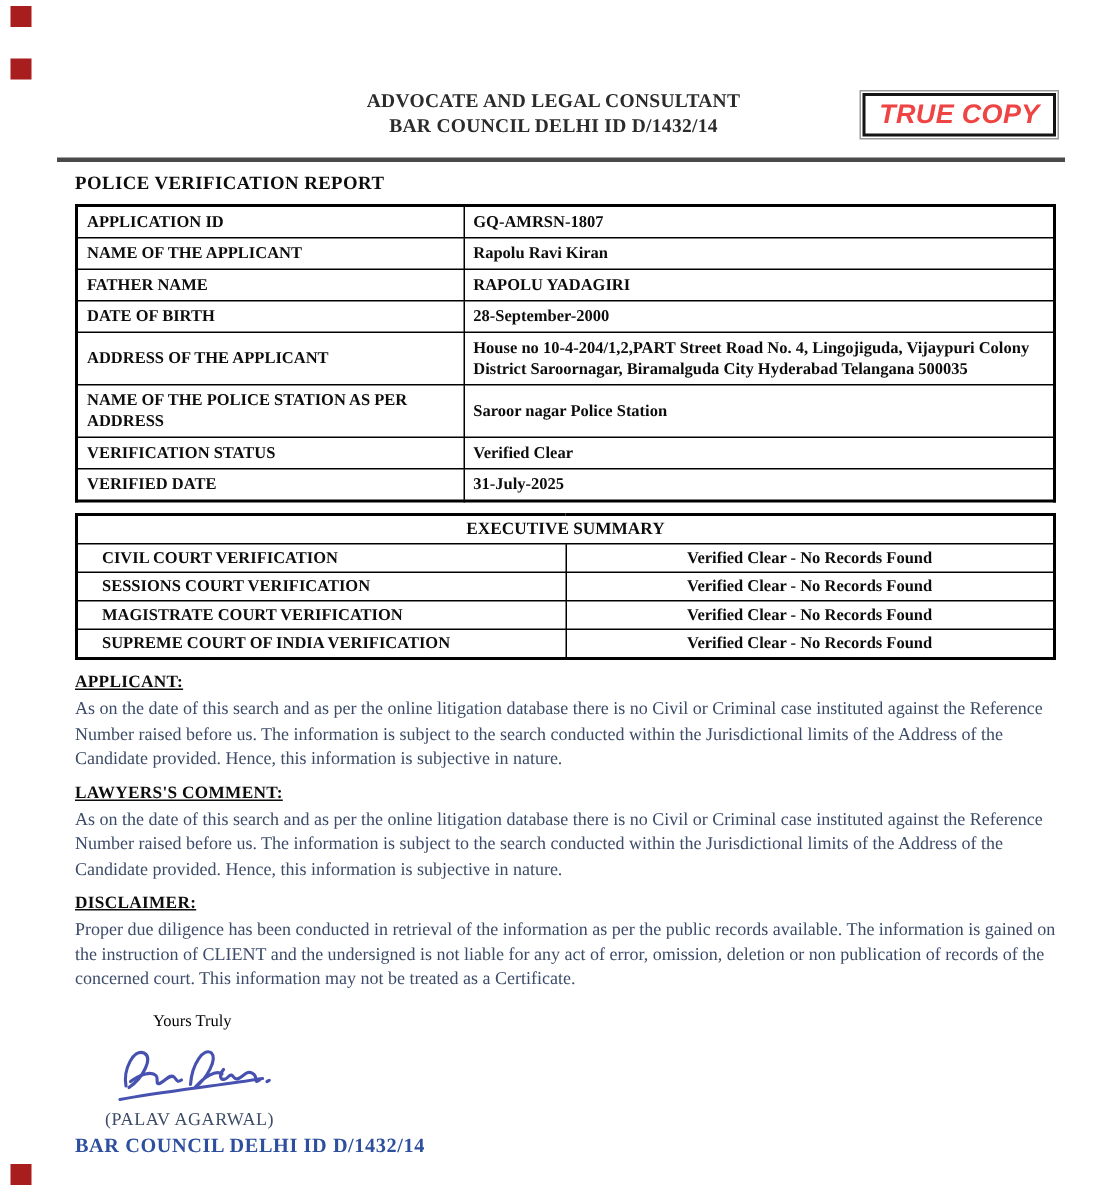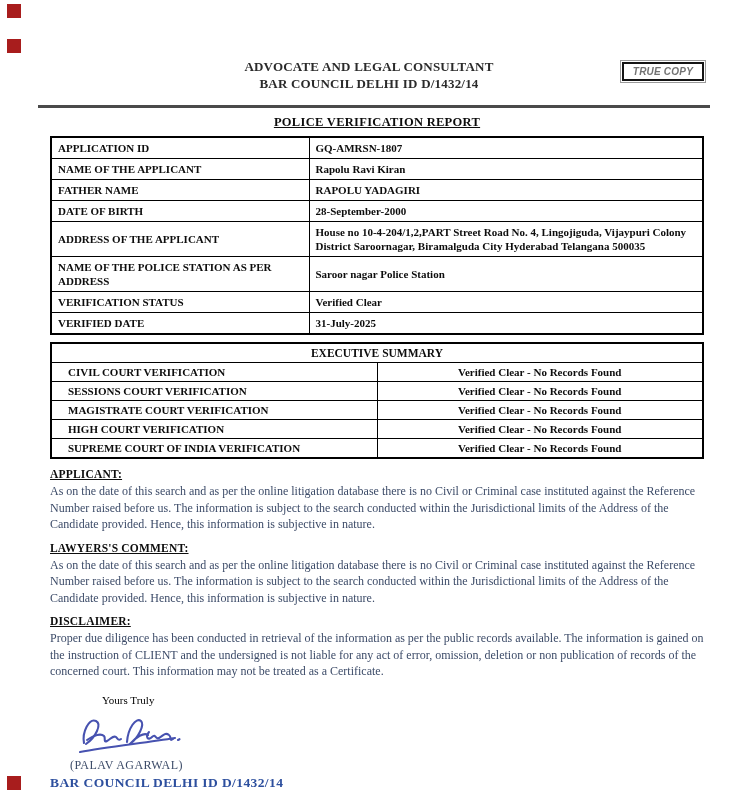--- a/index.html
+++ b/index.html
@@ -10,30 +10,30 @@
   .marker { position:absolute; left:7px; width:14px; height:14px; }
   .m1 { top:4px; } .m2 { top:39px; } .m3 { top:776px; }
 
   .letterhead { margin-top:58px; text-align:center; color:#2b2b2b; line-height:17px; }
   .letterhead .lh-line { font-weight:bold; font-size:13px; letter-spacing:.2px; }
 
   .stamp {
     position:absolute; top:62px; right:34px; padding:2px 9px;
     border:2px solid #141414; outline:1px solid #9a9a9a; outline-offset:1px;
     font-family:"Liberation Sans", sans-serif; font-style:italic; font-weight:bold;
-    font-size:10px; color:#737373; letter-spacing:.2px; background:#fff;
+    font-size:18px; color:#ef4444; letter-spacing:.2px; background:#fff;
   }
 
   .rule { border:none; border-top:3px solid #4a4a4a; margin:13px 28px 0 38px; }
 
   .content { margin:0 34px 0 50px; }
 
   .report-title {
-    text-align:center; font-weight:bold; font-size:12.5px; margin:7px 0 6px 0;
-    text-decoration:underline; letter-spacing:.3px; color:#0d0d0d;
+    text-align:left; font-weight:bold; font-size:12.5px; margin:7px 0 6px 0;
+    letter-spacing:.3px; color:#0d0d0d;
   }
 
   table.doc { width:100%; border-collapse:collapse; border:2px solid #000; table-layout:fixed; }
   table.doc td {
     border:1px solid #000; font-weight:bold; font-size:11px; line-height:14px;
     padding:3px 6px; vertical-align:middle; color:#0d0d0d;margin-left:40px;
   }
   td.lbl { width:37.5%; }
   table.exec { margin-top:7px; }
   table.exec td.hdr { text-align:center; font-size:11.5px; padding:2px 6px; }
@@ -124,24 +124,20 @@
         </tr>
         <tr>
           <td class="lbl">SESSIONS COURT VERIFICATION</td>
           <td class="ctr">Verified Clear - No Records Found</td>
         </tr>
         <tr>
           <td class="lbl">MAGISTRATE COURT VERIFICATION</td>
           <td class="ctr">Verified Clear - No Records Found</td>
         </tr>
         <tr>
-          <td class="lbl">HIGH COURT VERIFICATION</td>
-          <td class="ctr">Verified Clear - No Records Found</td>
-        </tr>
-        <tr>
           <td class="lbl">SUPREME COURT OF INDIA VERIFICATION</td>
           <td class="ctr">Verified Clear - No Records Found</td>
         </tr>
       </tbody>
     </table>
 
     <div class="section">
       <div class="head">APPLICANT:</div>
       <div class="body">As on the date of this search and as per the online litigation database there is no Civil or Criminal case instituted against the Reference Number raised before us. The information is subject to the search conducted within the Jurisdictional limits of the Address of the Candidate provided. Hence, this information is subjective in nature.</div>
     </div>

